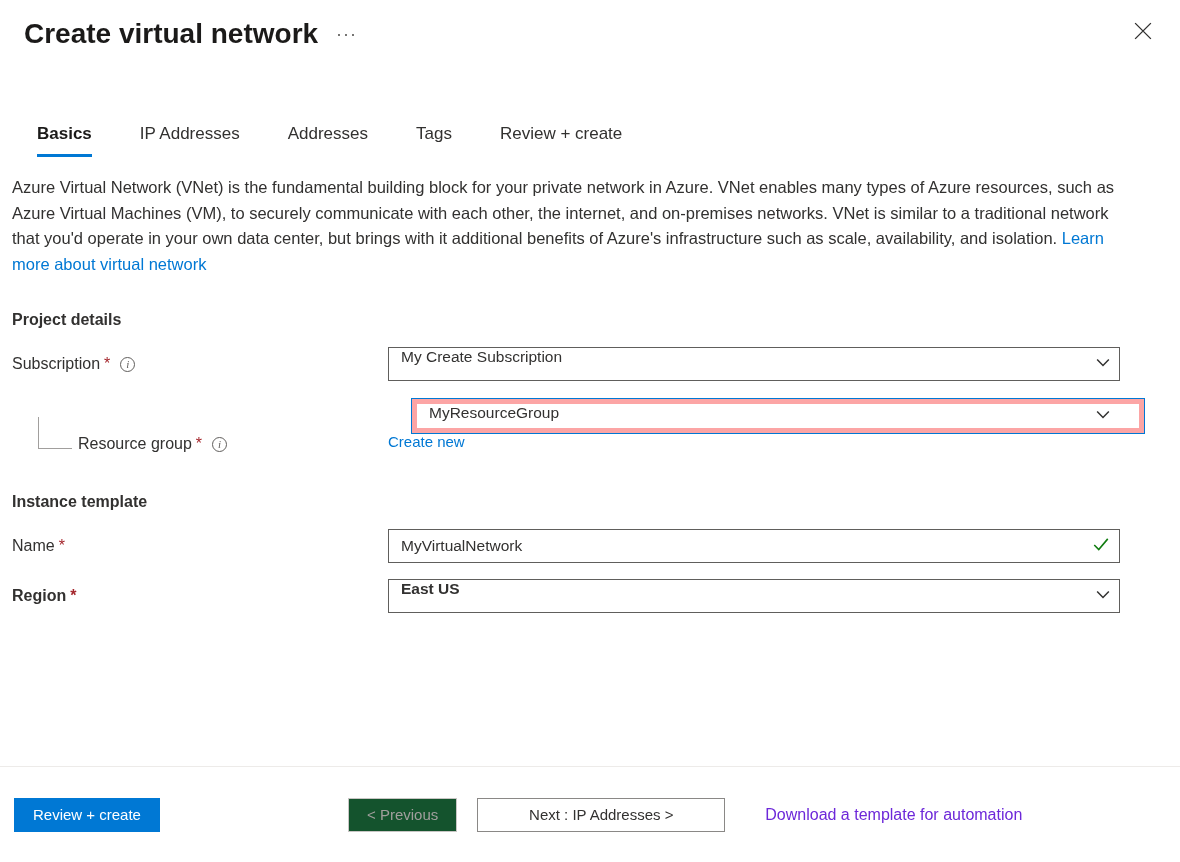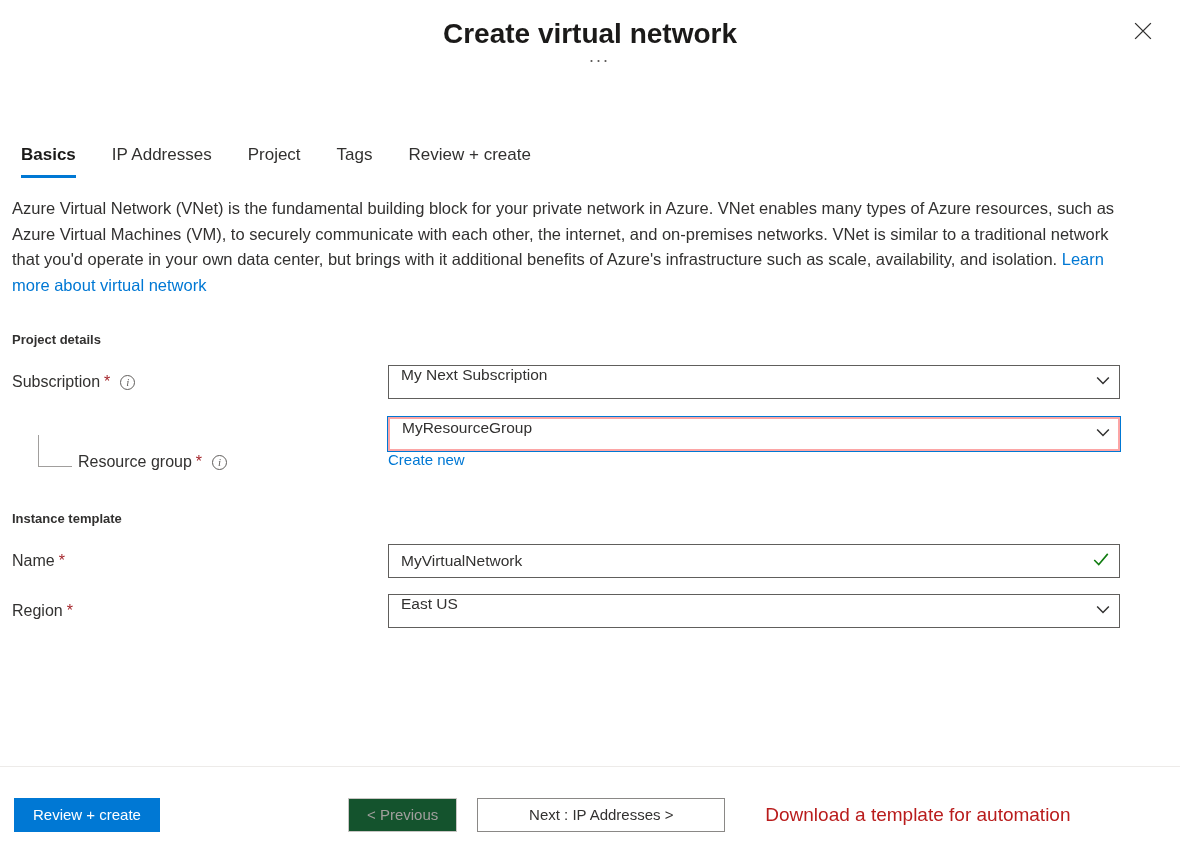--- a/index.html
+++ b/index.html
@@ -9,21 +9,20 @@
     color: #323130;
     background: #ffffff;
     width: 1180px;
     height: 862px;
     position: relative;
   }
   .header {
     display: flex;
     align-items: center;
     padding: 18px 24px 0 24px;
-    flex-direction: column;
   }
   .title {
     font-size: 28px;
     font-weight: 600;
     color: #1b1a19;
   }
   .ellipsis {
     margin-left: 18px;
     font-size: 18px;
     color: #605e5c;
@@ -34,22 +33,22 @@
     position: absolute;
     top: 22px;
     right: 26px;
     cursor: pointer;
     width: 20px;
     height: 20px;
   }
   .close-btn svg { width: 18px; height: 18px; }
   .tabs {
     display: flex;
-    gap: 36px;
-    padding: 0 21px;
+    gap: 48px;
+    padding: 0 37px;
     margin-top: 74px;
     border-bottom: none;
   }
   .tab {
     font-size: 17px;
     color: #323130;
     padding-bottom: 10px;
     cursor: pointer;
     border-bottom: 3px solid transparent;
   }
@@ -60,21 +59,21 @@
   }
   .content { padding: 18px 24px 0 12px; }
   .description {
     font-size: 16.5px;
     line-height: 1.55;
     color: #323130;
     max-width: 1120px;
   }
   .link { color: #0078d4; text-decoration: none; cursor: pointer; }
   .section-title {
-    font-size: 13px;
+    font-size: 16px;
     font-weight: 600;
     color: #323130;
     margin-top: 34px;
     margin-bottom: 18px;
   }
   .form-row {
     display: flex;
     align-items: center;
     margin-bottom: 10px;
   }
@@ -117,21 +116,21 @@
     height: 34px;
     border: 1px solid #605e5c;
     padding: 0 36px 0 12px;
     font-size: 15.5px;
     color: #323130;
     font-family: inherit;
     background: #ffffff;
     position: relative;
   }
   .select-wrap, .input-wrap { position: relative; width: 100%; }
-  .select-wrap.focused .select { border: 2px solid #fca5a5; outline: 1px solid #0078d4; }
+  .select-wrap.focused .select { border: 5px solid #fca5a5; outline: 1px solid #0078d4; margin-left: 24px; }
   .chevron {
     position: absolute;
     right: 10px;
     top: 50%;
     transform: translateY(-50%);
     pointer-events: none;
   }
   .chevron svg { width: 14px; height: 14px; }
   .check-icon {
     position: absolute;
@@ -176,22 +175,22 @@
   }
   .btn.disabled {
     background: #14532d;
     color: #a19f9d;
     border: 1px solid #c8c6c4;
     cursor: not-allowed;
   }
   .btn.next { min-width: 248px; }
   .footer-spacer { width: 148px; }
   .footer-link {
-    font-size: 19px;
-    color: #b91c1c;
+    font-size: 16px;
+    color: #6d28d9;
     cursor: pointer;
     margin-left: 20px;
   }
 </style>
 </head>
 <body>
 
 <div class="header">
   <h1 class="title">Create virtual network</h1>
   <span class="ellipsis">···</span>
@@ -199,41 +198,41 @@
 
 <div class="close-btn">
   <svg viewBox="0 0 16 16">
       <path d="M1 1 L15 15 M15 1 L1 15" stroke="#323130" stroke-width="1.2" fill="none"></path>
     </svg>
 </div>
 
 <div class="tabs">
   <div class="tab active">Basics</div>
   <div class="tab">IP Addresses</div>
-  <div class="tab">Project</div>
+  <div class="tab">Addresses</div>
   <div class="tab">Tags</div>
   <div class="tab">Review + create</div>
 </div>
 
 <div class="content">
   <p class="description">
     <span>Azure Virtual Network (VNet) is the fundamental building block for your private network in Azure. VNet enables many types of Azure resources, such as Azure Virtual Machines (VM), to securely communicate with each other, the internet, and on-premises networks. VNet is similar to a traditional network that you'd operate in your own data center, but brings with it additional benefits of Azure's infrastructure such as scale, availability, and isolation.  </span><a class="link">Learn more about virtual network</a>
   </p>
 
   <div class="section-title">Project details</div>
 
   <div class="form-row">
     <div class="label-col">
       <span>Subscription</span>
       <span class="req">*</span>
       <span class="info-icon">i</span>
     </div>
     <div class="input-col">
       <div class="select-wrap">
-        <div class="select">My Next Subscription</div>
+        <div class="select">My Create Subscription</div>
         <span class="chevron">
           <svg viewBox="0 0 12 12">
               <path d="M1 3.5 L6 8.5 L11 3.5" stroke="#323130" stroke-width="1.3" fill="none"></path>
             </svg>
         </span>
       </div>
     </div>
   </div>
 
   <div class="form-row" style="margin-top:14px;">
@@ -268,21 +267,21 @@
         <input class="text-input" value="MyVirtualNetwork" style="">
         <span class="check-icon">
           <svg viewBox="0 0 16 16">
               <path d="M2 8.5 L6 12.5 L14 3" stroke="#107c10" stroke-width="1.4" fill="none"></path>
             </svg>
         </span>
       </div>
     </div>
   </div>
 
-  <div class="form-row" style="margin-top:16px;">
+  <div class="form-row" style="margin-top:16px;font-weight:bold;">
     <div class="label-col">
       <span>Region</span>
       <span class="req">*</span>
     </div>
     <div class="input-col">
       <div class="select-wrap">
         <div class="select">East US</div>
         <span class="chevron">
           <svg viewBox="0 0 12 12">
               <path d="M1 3.5 L6 8.5 L11 3.5" stroke="#323130" stroke-width="1.3" fill="none"></path>

